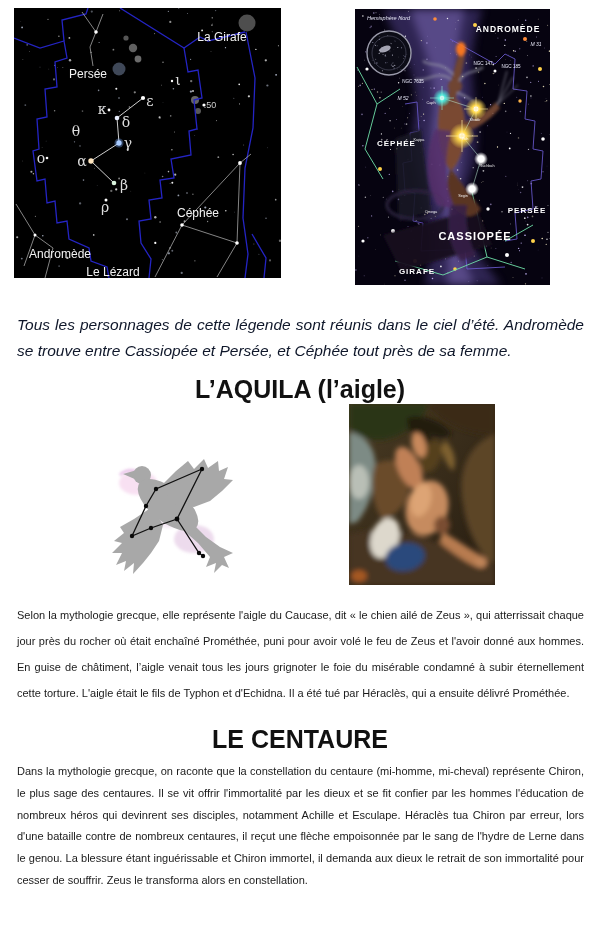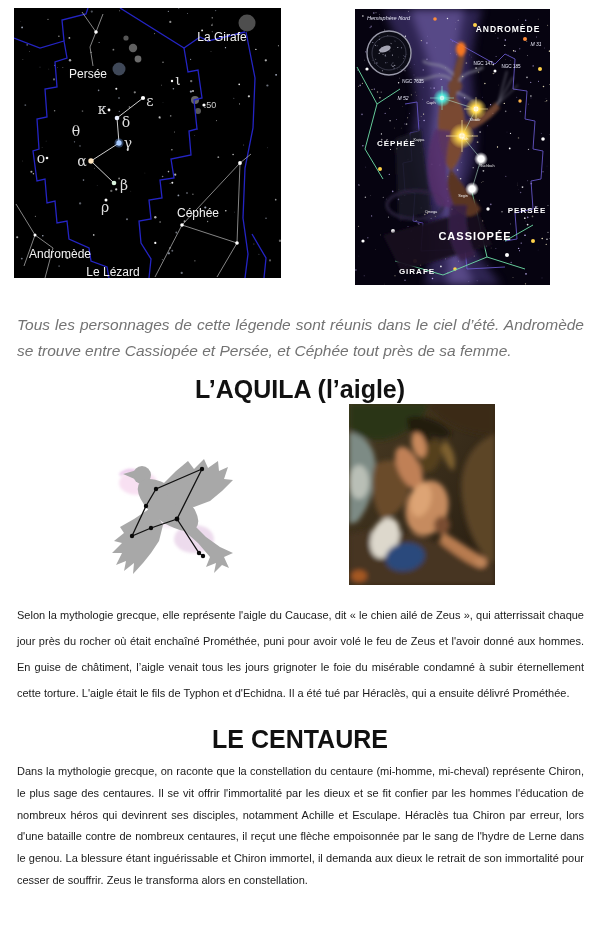--- a/index.html
+++ b/index.html
@@ -4,21 +4,21 @@
 <style>
   html,body{margin:0;padding:0;background:#888;}
   .page{
     position:relative;width:600px;height:926px;margin:0 auto;background:#ffffff;
     font-family:"Liberation Sans",sans-serif;color:#1c1c1c;overflow:hidden;
   }
   .img-abs{position:absolute;display:block;}
   .caption{
     position:absolute;left:17px;top:296px;width:567px;
     font-style:italic;font-size:15.5px;line-height:26px;text-align:justify;
-    font-weight:500;color:#737373;
+    font-weight:500;color:#0f172a;
   }
   .big-heading{
     position:absolute;left:0;width:600px;text-align:center;
     font-size:25px;font-weight:bold;color:#111;letter-spacing:0px;
   }
   #h-aquila{top:358px;}
   #h-centaure{top:708px;}
   .body-par{
     position:absolute;left:17px;width:567px;text-align:justify;
     font-size:11px;color:#1a1a1a;

